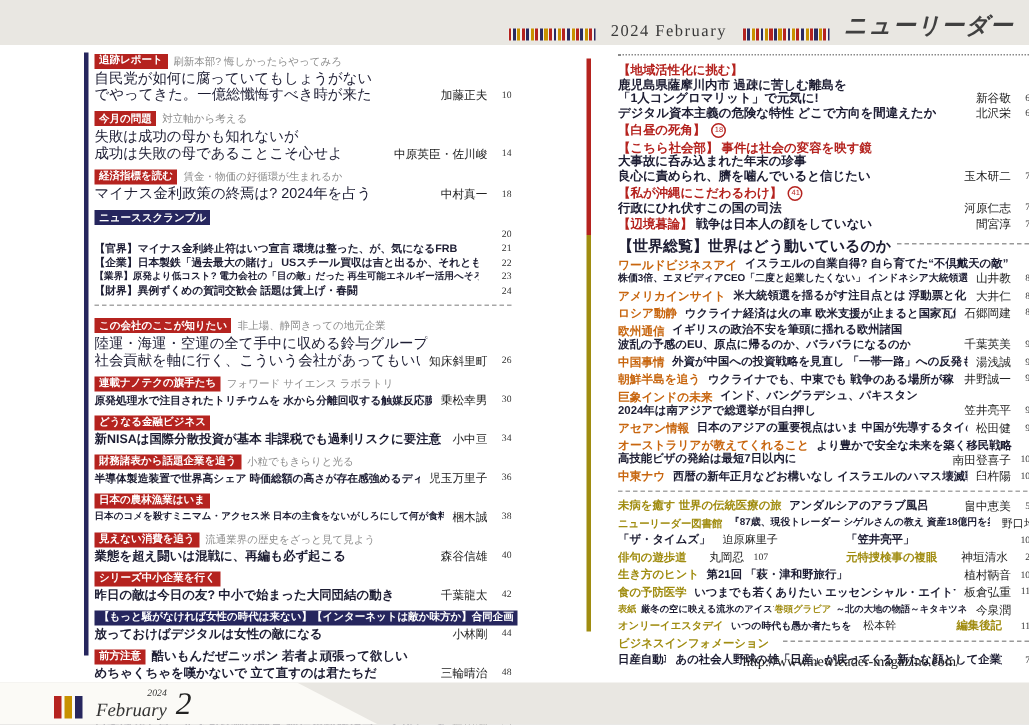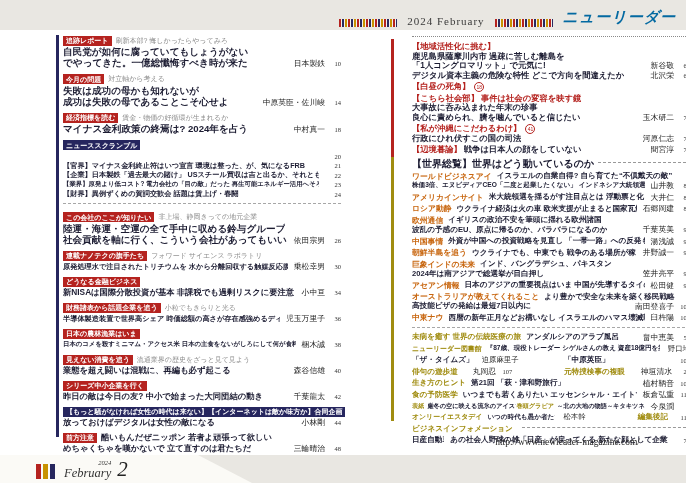--- a/index.html
+++ b/index.html
@@ -5,21 +5,21 @@
   html,body{margin:0;padding:0;background:#d8d8d4;}
   .page{position:relative;width:686px;height:483px;background:#ffffff;overflow:hidden;
         font-family:"Liberation Sans",sans-serif;color:#1d1d33;}
   
   .band-top{position:absolute;top:0;left:0;right:0;height:30px;background:#e9e7e2;}
   .band-bottom{position:absolute;bottom:0;left:0;right:0;height:28px;background:#e9e7e2;}
   .header-row{position:absolute;top:8px;right:10px;display:flex;align-items:flex-end;gap:10px;}
   .stripes{width:58px;height:8px;flex:none;background:repeating-linear-gradient(90deg,
       #b5231f 0 2px,#f4f2ee 2px 3px,#2a2a60 3px 5px,#f4f2ee 5px 6px,#c89200 6px 8px,#f4f2ee 8px 9px);}
   .issue-date{font-family:"Liberation Serif",serif;font-size:11px;color:#3a3a3a;letter-spacing:1px;}
-  .mag-title{font-family:Liberation Sans, sans-serif;font-style:italic;font-weight:bold;font-size:15px;color:#0369a1;letter-spacing:1px;}
+  .mag-title{font-family:Liberation Sans, sans-serif;font-style:italic;font-weight:bold;font-size:15px;color:#404040;letter-spacing:1px;}
   
   .vbar-left{position:absolute;left:56px;top:35px;width:3px;height:402px;background:#26265e;}
   .vbar-right{position:absolute;left:391px;top:39px;width:3px;height:382px;
       background:linear-gradient(#b5231f 0 118px,#a08c10 118px 100%);}
   .col{position:absolute;display:flex;flex-direction:column;}
   .col-left{left:63px;top:34px;width:278px;}
   .col-right{left:412px;top:36px;width:278px;justify-content:space-between;}
   
   .row{display:flex;align-items:center;white-space:nowrap;height:9.5px;font-size:8.3px;}
   .row>*{min-width:0;overflow:hidden;}
@@ -29,29 +29,29 @@
   .row.g{margin-top:2px;}
   .row.g2{margin-top:4px;height:11px;}
   .hr{border-top:1px dashed #a7a7a7;margin:4px 0 3px;}
   .hr.dot{border-top:1px dotted #8a8a8a;margin:0 0 3px;}
   
   .s-br,.s-bn{flex:none;color:#fff;font-size:7px;font-weight:bold;padding:1.5px 3px;margin-right:4px;line-height:1;}
   .s-br{background:#b5231f;}
   .s-bn{background:#26265e;}
   .s-no{color:#8c8c8c;font-size:7px;flex:none;}
   .s-nb{color:#1d1d33;font-size:8.3px;font-weight:bold;flex:none;}
-  .s-tl{font-size:9.6px;font-weight:bold;}
+  .s-tl{font-size:9.6px;font-weight:normal;}
   .s-ti{font-size:8.3px;font-weight:bold;}
   .s-sm{font-size:7.2px;font-weight:bold;}
   .s-pl{font-weight:bold;font-size:8.3px;}
   .s-pl+.s-pl{margin-left:6px;}
   .s-lr{color:#b5231f;font-weight:bold;font-size:8.3px;flex:none;margin-right:2px;}
   .s-lo{color:#c8660f;font-weight:bold;font-size:7.8px;flex:none;margin-right:5px;}
   .s-ll,.s-ll2{color:#a08c10;font-weight:bold;font-size:7.6px;flex:none;margin-right:5px;}
-  .s-ll2{margin-left:12px;margin-right:0;padding-left:40px;}
+  .s-ll2{margin-left:0;margin-right:0;padding-left:40px;}
   .s-wh{font-weight:bold;font-size:10px;color:#1d1d33;flex:none;}
   .s-ty{font-weight:bold;font-size:6.2px;}
   .s-ai{font-family:Liberation Sans, sans-serif;font-size:7.4px;color:#222;flex:none;margin-left:8px;}
   .s-bg{display:inline-flex;flex:none;align-items:center;justify-content:center;width:8px;height:8px;
         border:1px solid #b5231f;border-radius:50%;font-size:5px;color:#b5231f;margin-left:2px;}
   .s-au{flex:none;margin-left:auto;padding-left:6px;font-family:"Liberation Serif",serif;font-size:7.8px;color:#222;}
   .s-pg{flex:none;min-width:13px;text-align:right;font-family:"Liberation Serif",serif;font-size:6.5px;color:#333;padding-left:3px;}
   .fill{flex:1;border-bottom:1px dashed #999;margin:0 4px 3px;min-width:10px;}
   
   .row.w .s-pl{font-size:7.6px;}
@@ -101,21 +101,21 @@
   <div class="col col-left" id="col-left">
       <div class="row lab first">
         <span class="s-br">追跡レポート</span>
         <span class="s-no">刷新本部? 悔しかったらやってみろ</span>
       </div>
       <div class="row lg">
         <span class="s-tl">自民党が如何に腐っていてもしょうがない</span>
       </div>
       <div class="row lg">
         <span class="s-tl">でやってきた。一億総懺悔すべき時が来た</span>
-        <span class="s-au">日本製鉄</span>
+        <span class="s-au">加藤正夫</span>
         <span class="s-pg">10</span>
       </div>
       <div class="row lab">
         <span class="s-br">今月の問題</span>
         <span class="s-no">対立軸から考える</span>
       </div>
       <div class="row lg">
         <span class="s-tl">失敗は成功の母かも知れないが</span>
       </div>
       <div class="row lg">
@@ -162,21 +162,21 @@
       <div class="hr "></div>
       <div class="row lab">
         <span class="s-br">この会社のここが知りたい</span>
         <span class="s-no">非上場、静岡きっての地元企業</span>
       </div>
       <div class="row lg">
         <span class="s-tl">陸運・海運・空運の全て手中に収める鈴与グループ</span>
       </div>
       <div class="row lg">
         <span class="s-tl">社会貢献を軸に行く、こういう会社があってもいい</span>
-        <span class="s-au">依田宗男</span>
+        <span class="s-au">知床斜里町</span>
         <span class="s-pg">26</span>
       </div>
       <div class="row lab">
         <span class="s-br">連載ナノテクの旗手たち</span>
         <span class="s-no">フォワード サイエンス ラボラトリ</span>
       </div>
       <div class="row ">
         <span class="s-sm">原発処理水で注目されたトリチウムを 水から分離回収する触媒反応膜を開発</span>
         <span class="s-au">乗松幸男</span>
         <span class="s-pg">30</span>
@@ -388,21 +388,21 @@
         <span class="s-ll">ニューリーダー図書館</span>
         <span class="s-pl">『87歳、現役トレーダー シゲルさんの教え 資産18億円を築いた「投資術」』</span>
         <span class="s-ai">野口均</span>
       </div>
       <div class="row w g">
         <div class="half half0">
           <span class="s-pl">「ザ・タイムズ」</span>
           <span class="s-ai">迫原麻里子</span>
         </div>
         <div class="half half1">
-          <span class="s-pl">「中原英臣」</span>
+          <span class="s-pl">「笠井亮平」</span>
           <span class="s-au"></span>
           <span class="s-pg">104</span>
         </div>
       </div>
       <div class="row w g">
         <div class="half half0">
           <span class="s-ll">俳句の遊歩道</span>
           <span class="s-au">丸岡忍</span>
           <span class="s-pg">107</span>
         </div>

